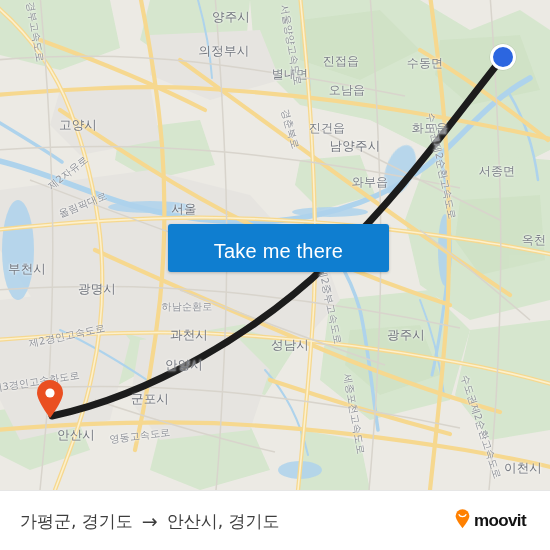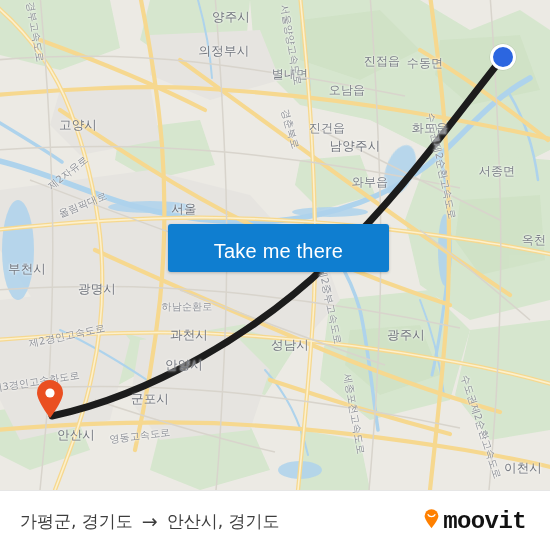--- a/index.html
+++ b/index.html
@@ -141,25 +141,25 @@
   #moovit-logo {
     position: absolute;
     right: 24px;
     top: 0;
     height: 60px;
     display: flex;
     align-items: center;
     gap: 3px;
   }
   #moovit-wordmark {
-    font-size: 24px;
+    font-size: 17px;
     font-weight: bold;
     color: #121212;
     letter-spacing: -0.6px;
-    font-family: Liberation Mono, monospace;
+    font-family: Liberation Sans, sans-serif;
   }
 </style>
 </head>
 <body>
 
 <div id="app">
 
   <div id="map">
 
     <svg id="map-svg" viewBox="0 0 550 490" preserveAspectRatio="none">
@@ -268,21 +268,21 @@
 
         <path d="M503,57 C445,130 400,195 330,262 C255,334 150,395 52,416" stroke="#1c1c1c" stroke-width="7" fill="none" stroke-linecap="round"></path>
       </g>
     </svg>
 
     <div id="map-labels">
         <div class="lbl city" style="left: 78px; top: 125px;">고양시</div>
         <div class="lbl city" style="left: 231px; top: 17px;">양주시</div>
         <div class="lbl city" style="left: 224px; top: 51px;">의정부시</div>
         <div class="lbl town" style="left: 290px; top: 74px;">별내면</div>
-        <div class="lbl town" style="left: 341px; top: 61px; margin-left: 41px;">진접읍</div>
+        <div class="lbl town" style="left: 341px; top: 61px;">진접읍</div>
         <div class="lbl town" style="left: 425px; top: 63px;">수동면</div>
         <div class="lbl town" style="left: 347px; top: 90px;">오남읍</div>
         <div class="lbl town" style="left: 327px; top: 128px;">진건읍</div>
         <div class="lbl town" style="left: 430px; top: 128px;">화도읍</div>
         <div class="lbl city" style="left: 355px; top: 146px;">남양주시</div>
         <div class="lbl town" style="left: 370px; top: 182px;">와부읍</div>
         <div class="lbl town" style="left: 497px; top: 171px;">서종면</div>
         <div class="lbl town" style="left: 534px; top: 240px;">옥천</div>
         <div class="lbl city" style="left: 184px; top: 209px;">서울</div>
         <div class="lbl city" style="left: 27px; top: 269px;">부천시</div>

